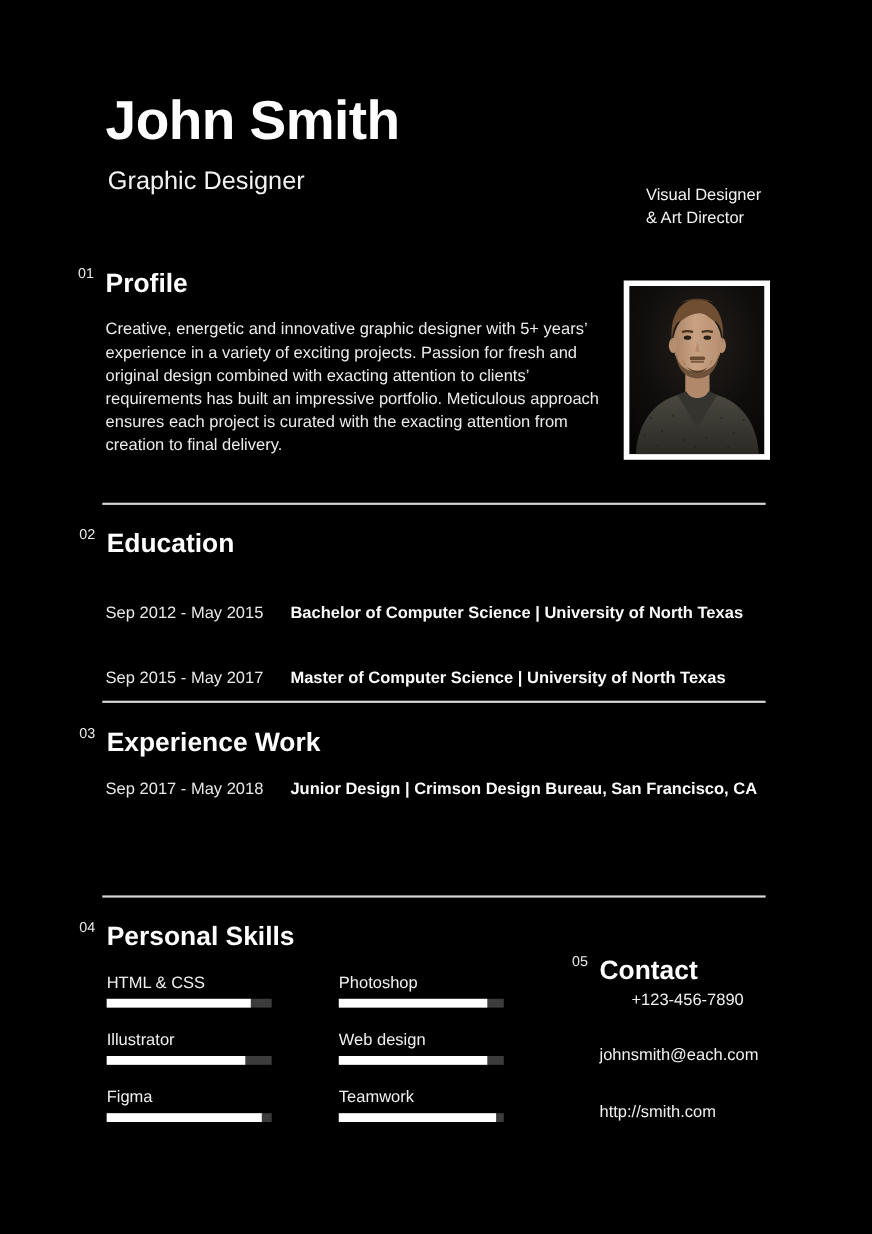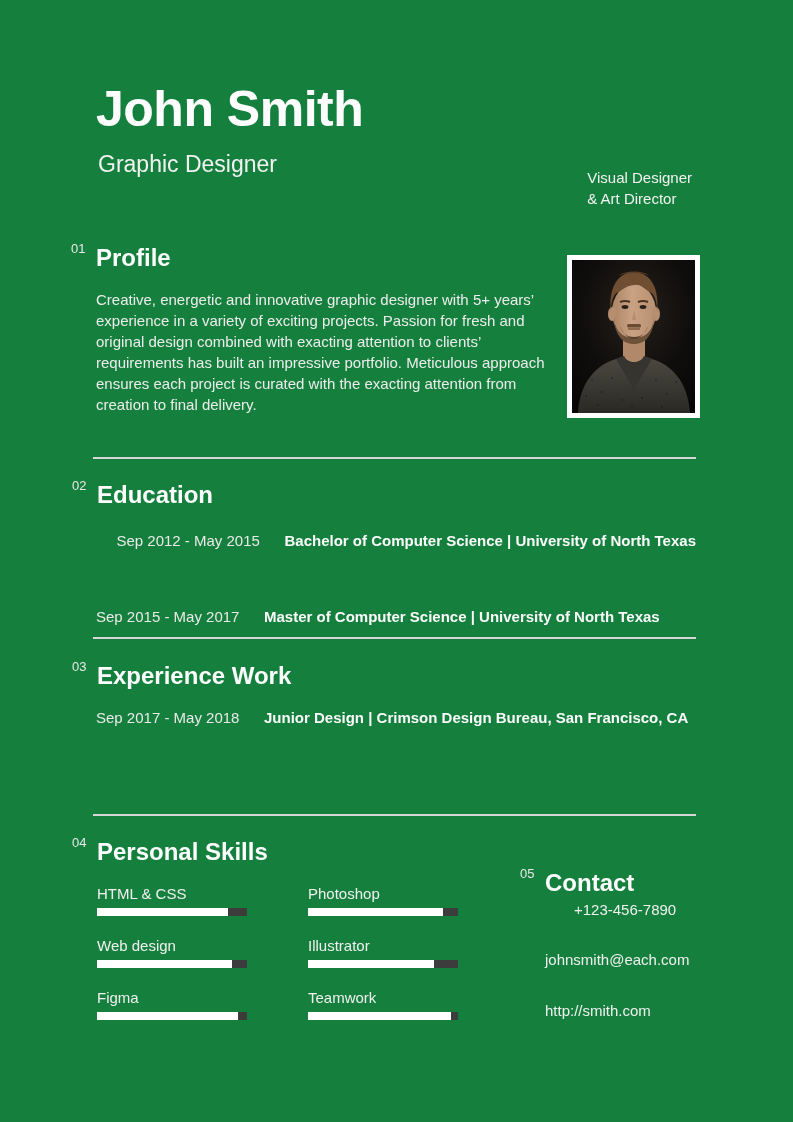--- a/index.html
+++ b/index.html
@@ -2,21 +2,21 @@
 <html><head>
 <meta charset="utf-8">
 <style>
   * { margin: 0; padding: 0; box-sizing: border-box; }
   html, body { background: #151314; }
   .page {
     position: relative;
     width: 793px;
     height: 1122px;
     margin: 0 auto;
-    background: #15803d;
+    background: #000000;
     color: #FAFAFA;
     font-family: "Liberation Sans", sans-serif;
     overflow: hidden;
   }
   .abs { position: absolute; }
 
   .name {
     left: 96px; top: 80px;
     font-size: 50px;
     font-weight: 700;
@@ -201,21 +201,21 @@
       <path d="M46,16 C52,10 72,10 78,16 C72,12 52,12 46,16 Z" fill="#5a3d26"></path>
     </svg>
   </div>
 
   <div class="abs divider" style="top:457px;"></div>
 
   <div class="section-heading" style="left:97px; top:481px;">
     <span class="sec-num">02</span>
     <h2>Education</h2>
   </div>
-  <div class="abs entry-row" style="top:532px;justify-content:flex-end;">
+  <div class="abs entry-row" style="top:549px;">
     <span class="entry-dates">Sep 2012 - May 2015</span>
     <span class="entry-detail">Bachelor of Computer Science | University of North Texas</span>
   </div>
   <div class="abs entry-row" style="top:608px;">
     <span class="entry-dates">Sep 2015 - May 2017</span>
     <span class="entry-detail">Master of Computer Science | University of North Texas</span>
   </div>
 
   <div class="abs divider" style="top:637px;"></div>
 
@@ -241,29 +241,29 @@
           <div class="skill-bar-fill" style="width: 87%;"></div>
         </div>
     </div>
     <div class="skill">
       <div class="skill-label">Photoshop</div>
       <div class="skill-bar">
           <div class="skill-bar-fill" style="width: 90%;"></div>
         </div>
     </div>
     <div class="skill">
+      <div class="skill-label">Illustrator</div>
+      <div class="skill-bar">
+          <div class="skill-bar-fill" style="width: 84%;"></div>
+        </div>
+    </div>
+    <div class="skill">
       <div class="skill-label">Web design</div>
       <div class="skill-bar">
           <div class="skill-bar-fill" style="width: 90%;"></div>
-        </div>
-    </div>
-    <div class="skill">
-      <div class="skill-label">Illustrator</div>
-      <div class="skill-bar">
-          <div class="skill-bar-fill" style="width: 84%;"></div>
         </div>
     </div>
     <div class="skill">
       <div class="skill-label">Figma</div>
       <div class="skill-bar">
           <div class="skill-bar-fill" style="width: 94%;"></div>
         </div>
     </div>
     <div class="skill">
       <div class="skill-label">Teamwork</div>

